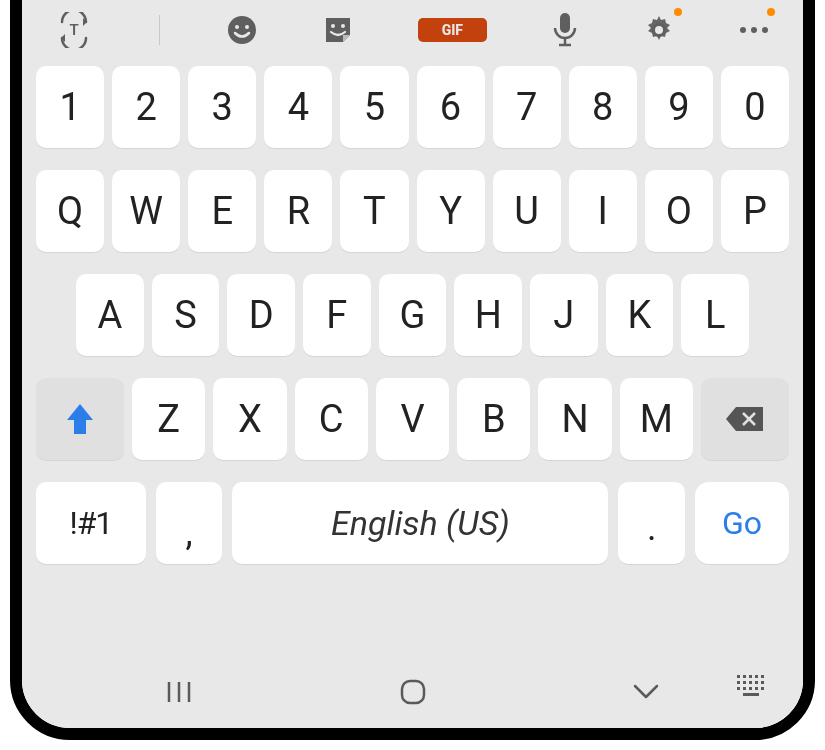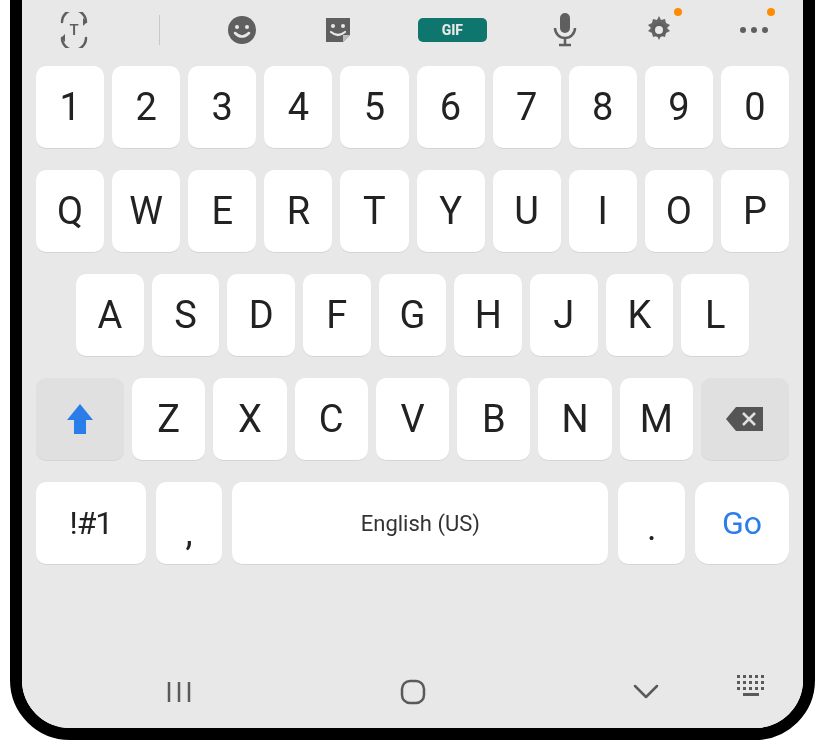--- a/index.html
+++ b/index.html
@@ -107,21 +107,21 @@
     }
     .row-bottom {
       gap: 10px;
     }
     .key-symbols {
       flex: 1.4;
       font-size: 32px;
       letter-spacing: -1px;
     }
     .key-comma { flex: 0.85; font-size: 36px; padding-top: 20px;}
-    .key-space { flex: 4.8; font-size: 22px; color: #333; }
+    .key-space { flex: 4.8; font-size: 34px; color: #333; font-style: italic; }
     .key-period { flex: 0.85; font-size: 36px; padding-top: 10px;}
     .key-go {
       flex: 1.2;
       font-size: 32px;
       color: #2b7de9;
       border-radius: 14px;
     }
     .nav-bar {
       display: flex;
       align-items: center;
@@ -171,21 +171,21 @@
       </div>
       <div class="toolbar-icon">
         <svg width="34" height="34" viewBox="0 0 34 34">
           <path d="M 5 5 L 29 5 L 29 22 L 22 29 L 5 29 Z" fill="currentColor"></path>
           <path d="M 22 29 L 22 22 L 29 22 Z" fill="#bdbdbd"></path>
           <circle cx="12" cy="13" r="2" fill="#e8e8e8"></circle>
           <circle cx="22" cy="13" r="2" fill="#e8e8e8"></circle>
           <path d="M 10 19 Q 17 25 24 19" stroke="#e8e8e8" stroke-width="2.2" fill="none" stroke-linecap="round"></path>
         </svg>
       </div>
-      <div class="toolbar-icon" style="font-weight:800;font-size:14px;background:#0f766e;color:#e8e8e8;padding:4px 24px;border-radius:5px;height:auto;">
+      <div class="toolbar-icon" style="font-weight:800;font-size:14px;background:#c2410c;color:#e8e8e8;padding:4px 24px;border-radius:5px;height:auto;">
         <span>GIF</span>
       </div>
       <div class="toolbar-icon">
         <svg width="30" height="38" viewBox="0 0 30 38" fill="currentColor">
           <rect x="10" y="2" width="10" height="20" rx="5"></rect>
           <path d="M 5 17 A 10 10 0 0 0 25 17" stroke="currentColor" stroke-width="2.5" fill="none"></path>
           <line x1="15" y1="27" x2="15" y2="34" stroke="currentColor" stroke-width="2.5"></line>
           <line x1="9" y1="34" x2="21" y2="34" stroke="currentColor" stroke-width="2.5"></line>
         </svg>
       </div>

